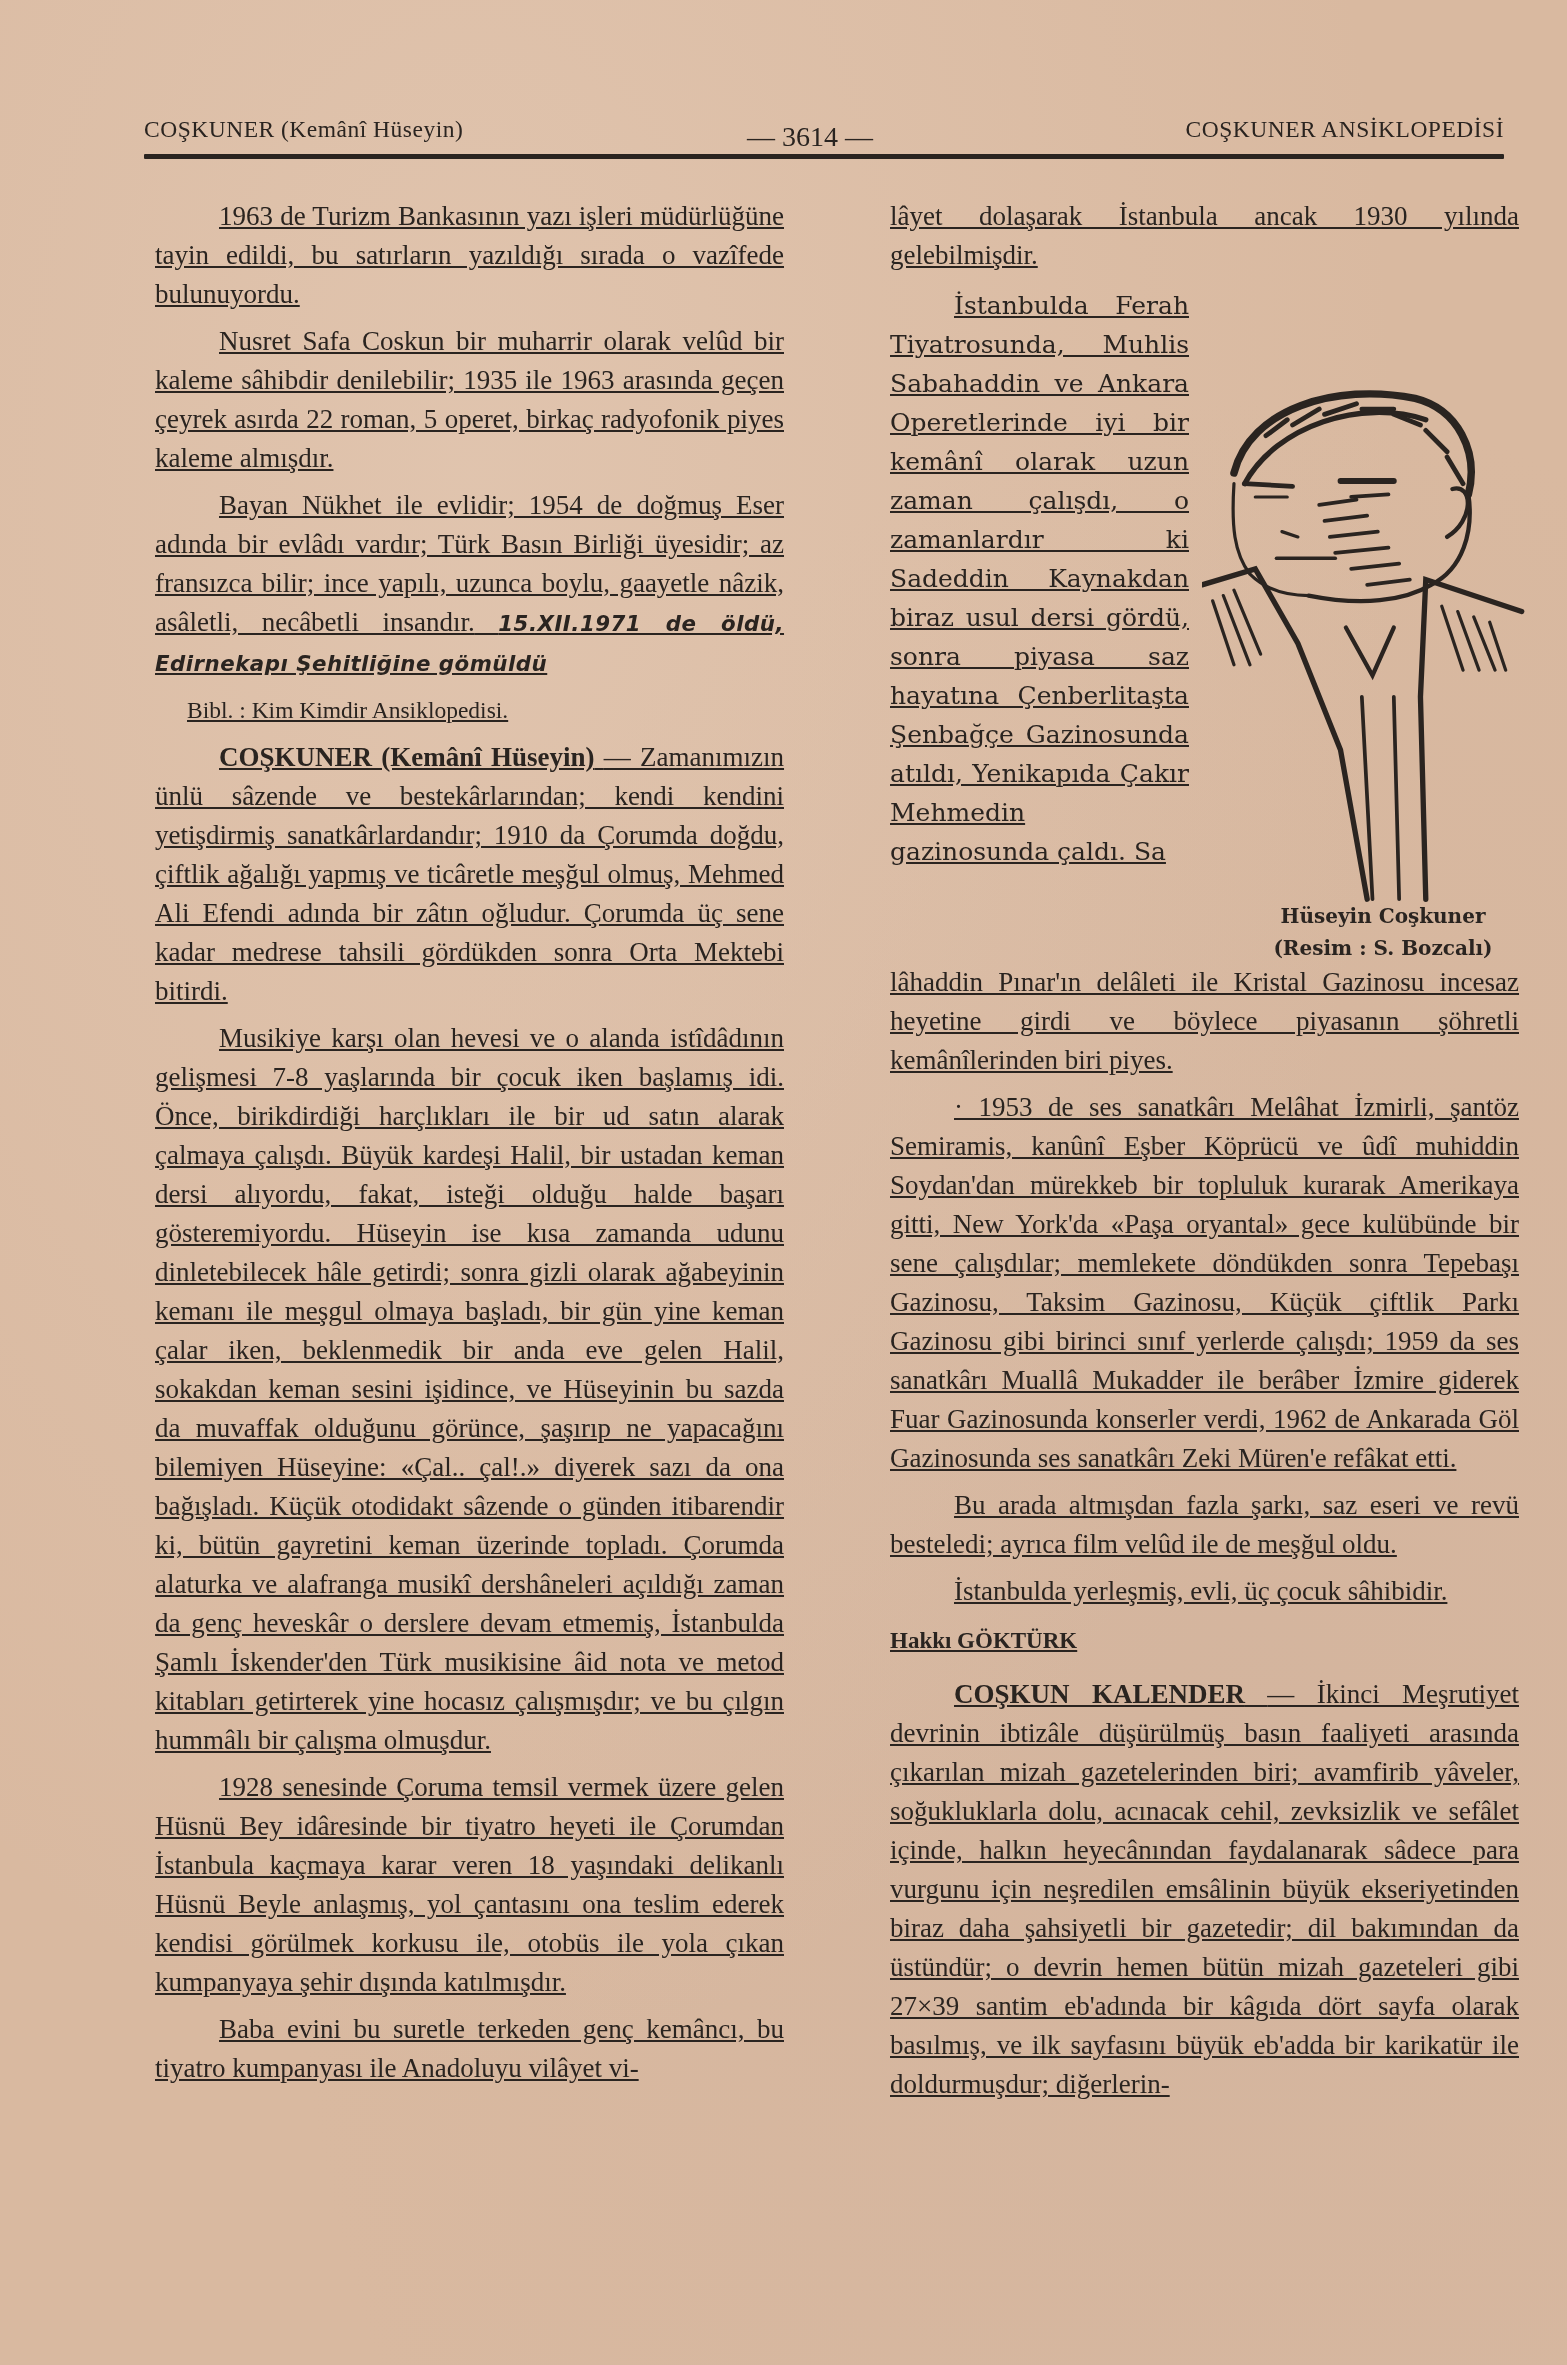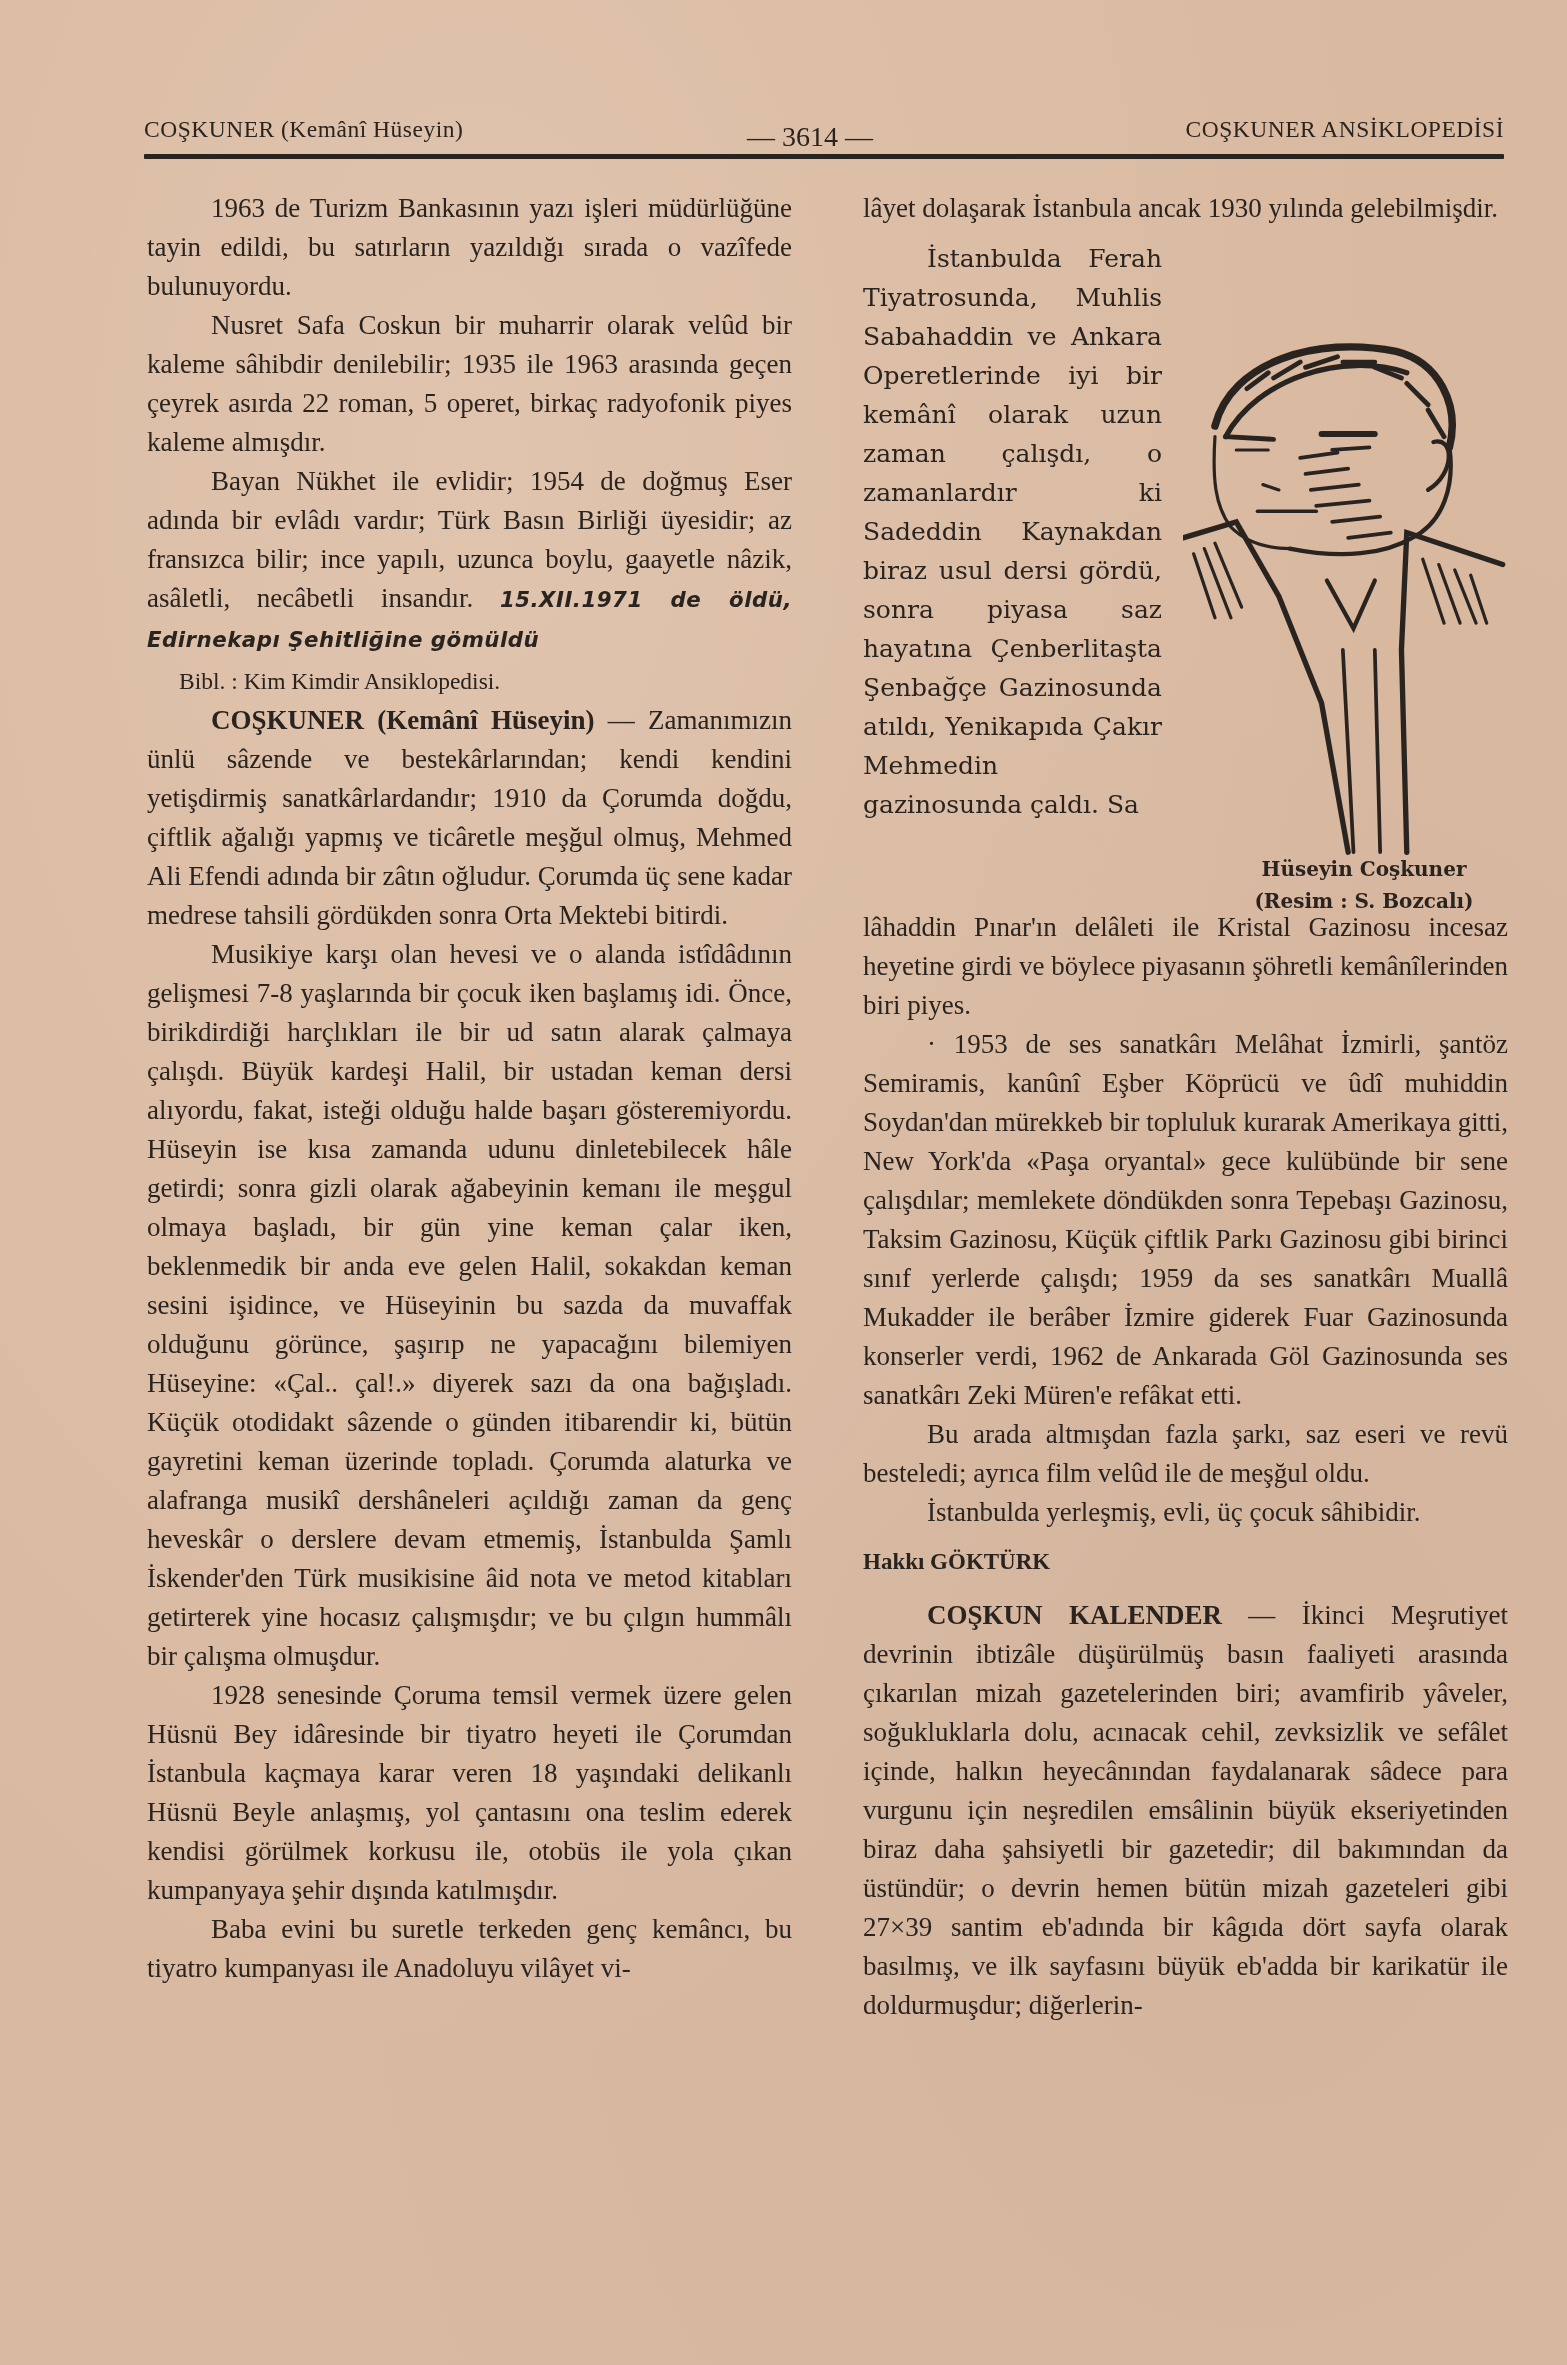--- a/index.html
+++ b/index.html
@@ -18,22 +18,22 @@
   
   .header { position: absolute; left: 144px; top: 116px; width: 1360px; height: 32px; }
   .hdr-left { position: absolute; left: 0; top: 0; font-size: 23.5px; letter-spacing: 0.5px; }
   .hdr-center { position: absolute; left: 603px; top: 5.3px; font-size: 28px; }
   .hdr-right { position: absolute; right: 0; top: 0; font-size: 23.5px; letter-spacing: 0.5px; }
   .rule { position: absolute; left: 144px; top: 154px; width: 1360px; height: 5.3px; background: #2a2420; border-radius: 1.1px; }
 
   
   .col { position: absolute; font-size: 27px; line-height: 39px; text-align: justify; }
   .col-left { left: 147px; top: 189px; width: 645px; }
-  .col-right { left: 863px; top: 189px; width: 645px; }
-  .col p { margin: 0; }
+  .col-right { left: 882px; top: 189px; width: 645px; }
+  .col p { margin: 8px; text-decoration: underline; }
   .indent { text-indent: 64px; }
   .entry-title { font-weight: bold; }
   .handwriting { font-family: "DejaVu Sans", sans-serif; font-style: italic; font-weight: bold; font-size: 21.3px; letter-spacing: 0.5px; }
   .bibl { font-size: 23.5px; padding-left: 32px; margin-top: 3.2px !important; }
   .signature { font-weight: bold; font-size: 23px; margin-top: 10.7px !important; margin-bottom: 15px !important; }
 
   
   .wrap-block { position: relative; height: 669px; }
   .narrow { width: 299px; font-family: "DejaVu Serif", serif; font-size: 25px; line-height: 39px; text-align: justify; }
   .portrait { position: absolute; left: 320px; top: 91px; width: 341px; height: 533px; }

